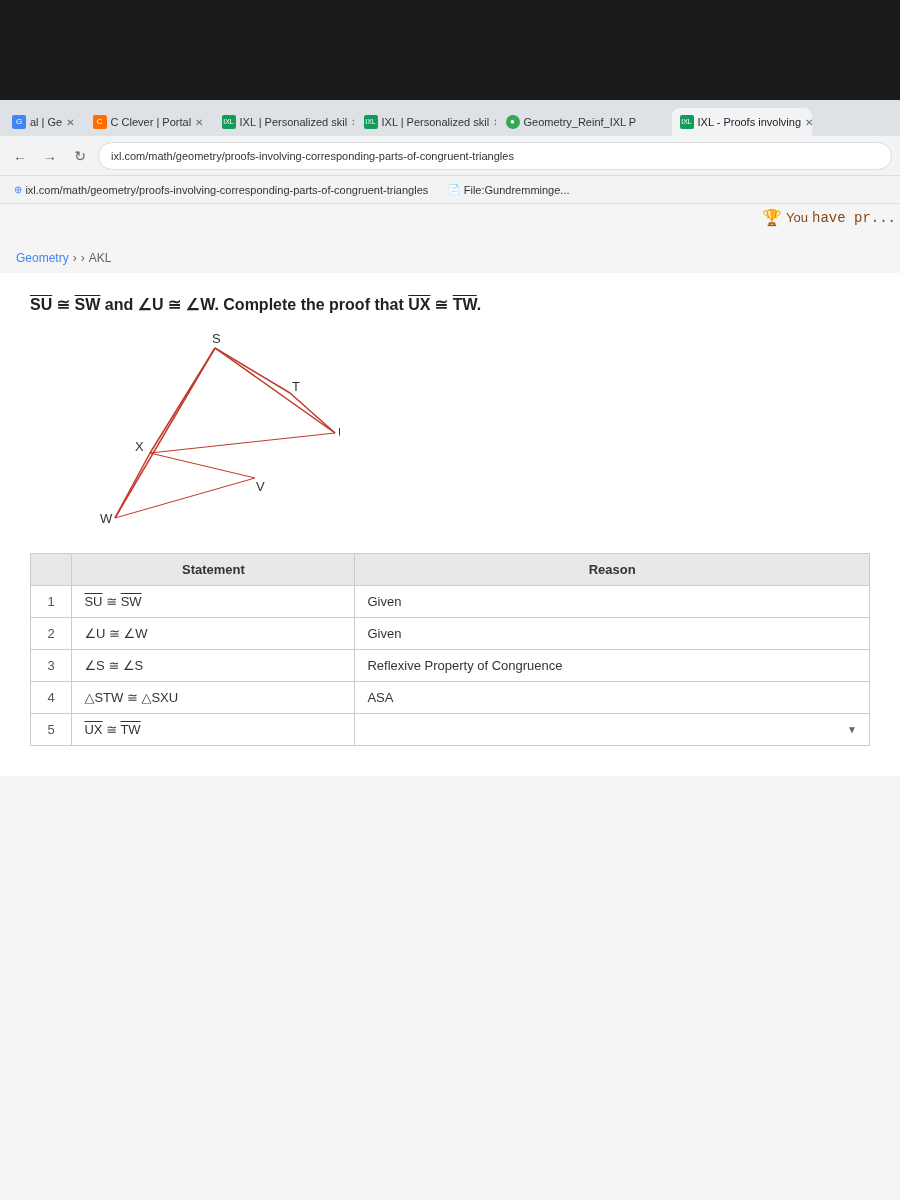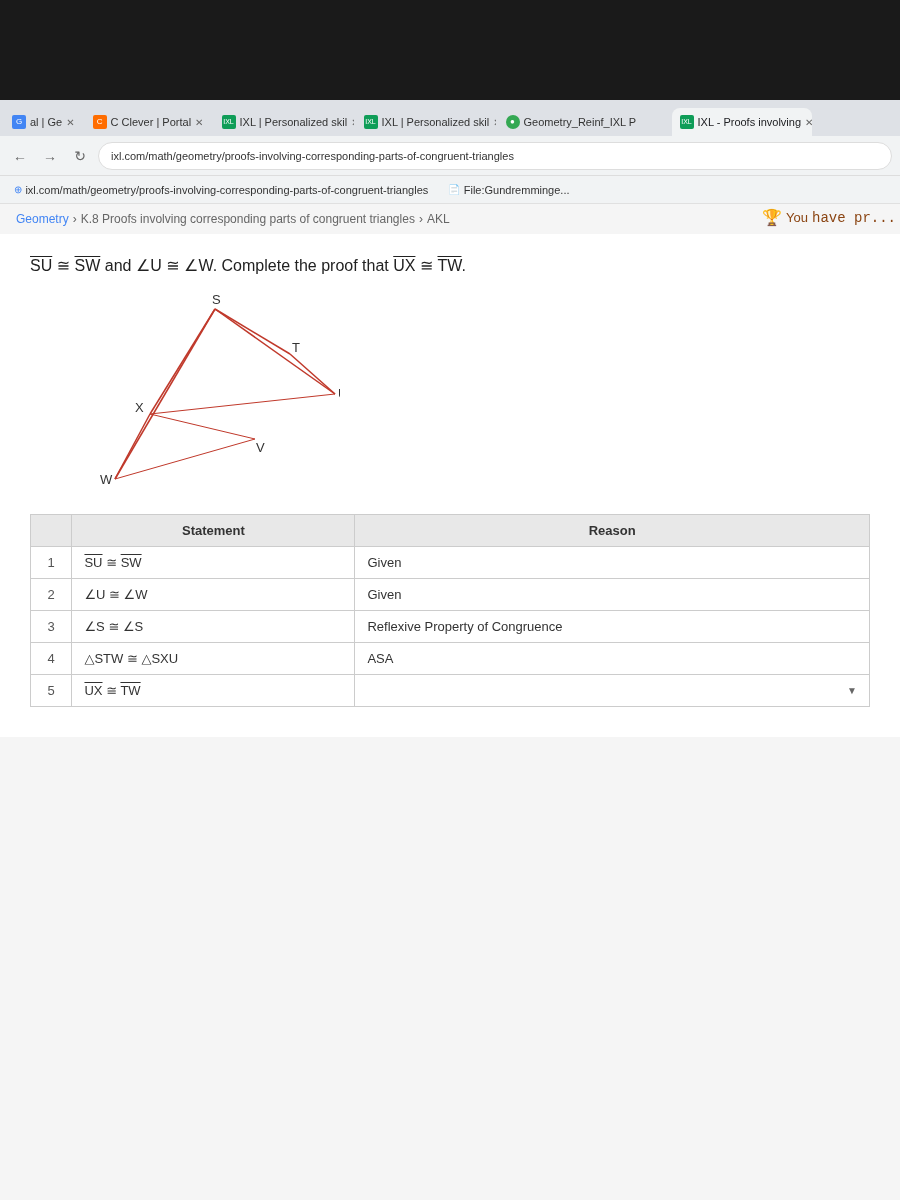--- a/index.html
+++ b/index.html
@@ -175,39 +175,41 @@
     }
 
     
     .breadcrumb {
       padding: 8px 16px;
       font-size: 12px;
       color: #666;
       display: flex;
       align-items: center;
       gap: 4px;
+      margin-top: 39px;
     }
 
     .breadcrumb a {
       color: #4285f4;
       text-decoration: none;
     }
 
     
     .problem-container {
       background: white;
       margin: 0;
       padding: 20px 30px 30px 30px;
     }
 
     .problem-title {
       font-size: 16px;
       color: #222;
       margin-bottom: 16px;
       line-height: 1.5;
+      font-weight: bold;
     }
 
     .overline {
       text-decoration: overline;
     }
 
     
     .diagram-container {
       margin: 10px 0 20px 30px;
       width: 280px;
@@ -358,21 +360,20 @@
 
     <div class="you-badge">
       <span class="trophy-icon">🏆</span>
       <span>You</span>
       <span style="font-size:14px;font-family:Liberation Mono, monospace;"> have pr...</span>
     </div>
 
     <div class="breadcrumb">
       <a href="#">Geometry</a>
       <span>›</span>
-      <span>K.8 Proofs involving corresponding parts of congruent triangles</span>
       <span>›</span>
       <span>AKL</span>
     </div>
 
     <div class="problem-container">
 
       <div class="problem-title">
         <span>
           <span class="overline">SU</span> ≅ 
           <span class="overline">SW</span> and ∠U ≅ ∠W. Complete the proof that 

